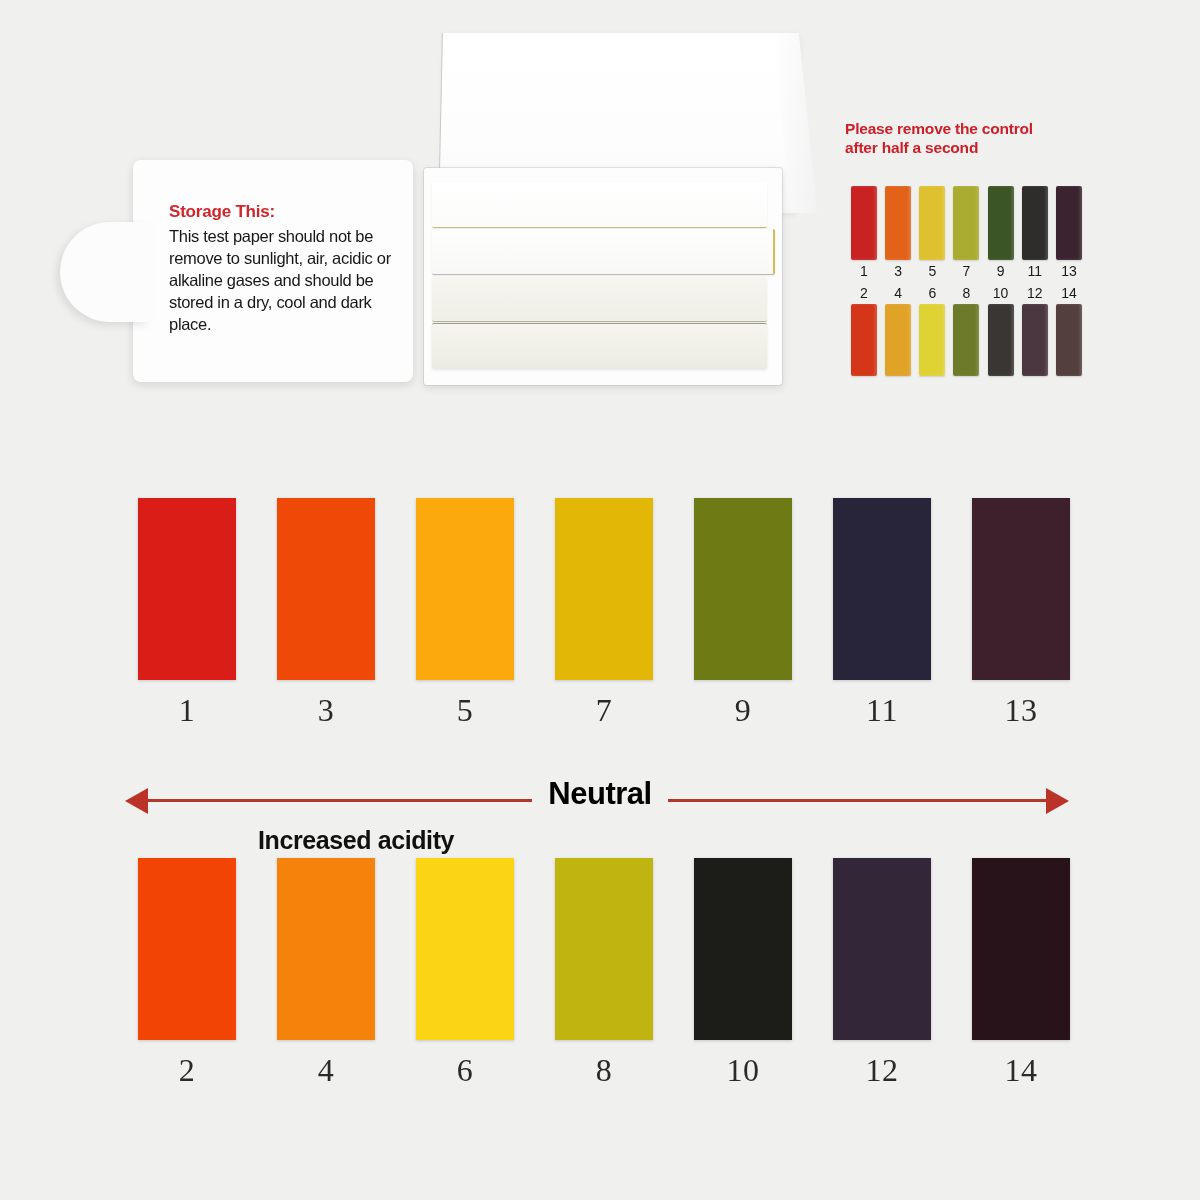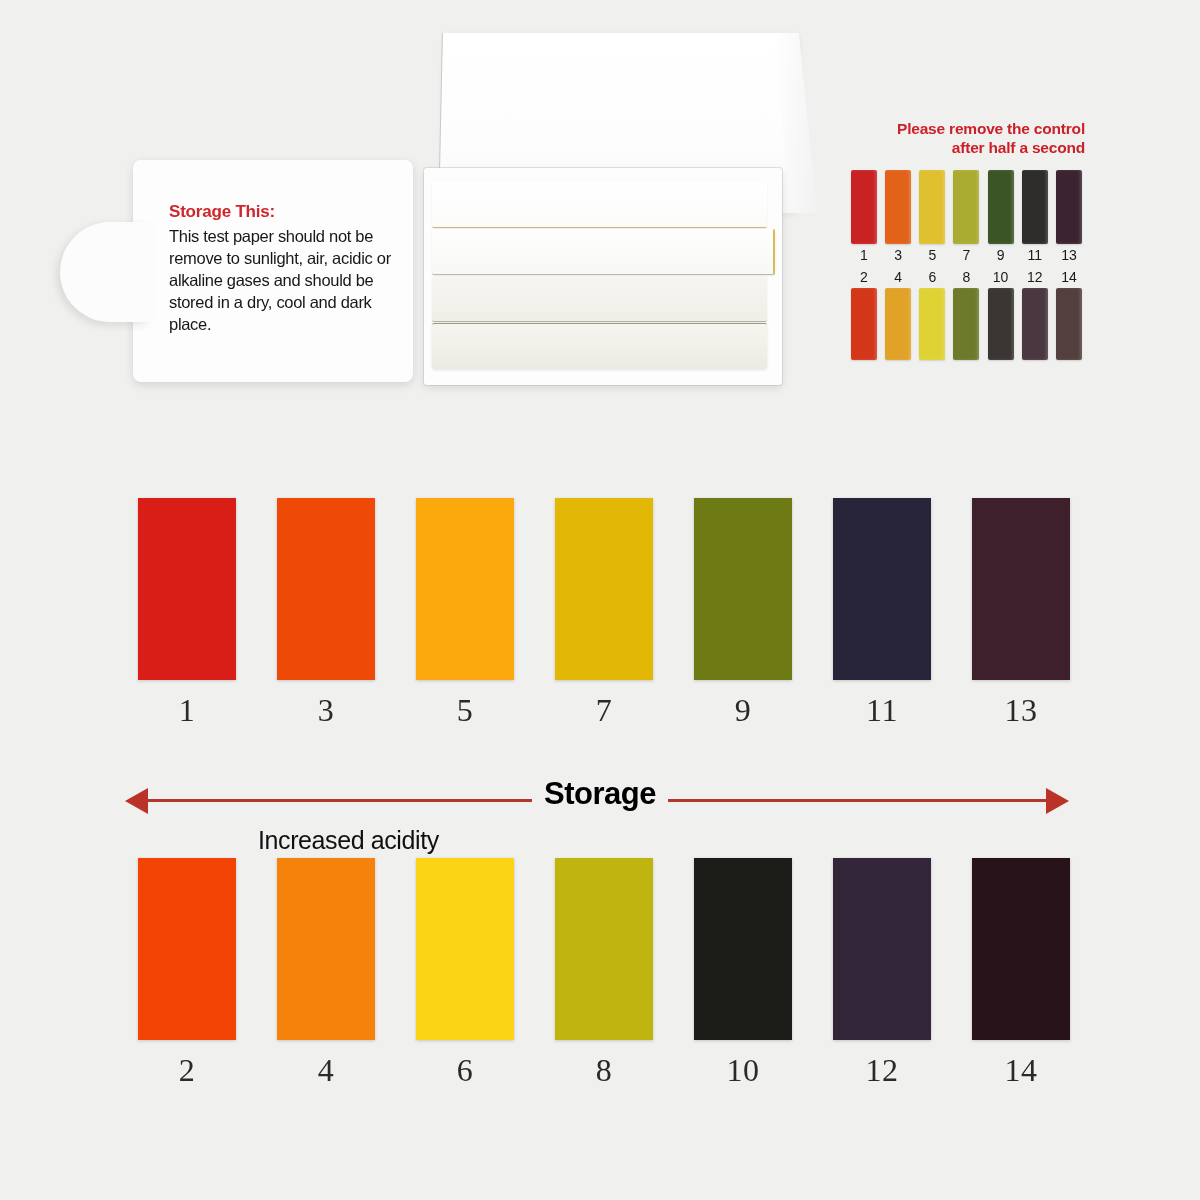--- a/index.html
+++ b/index.html
@@ -135,22 +135,22 @@
     position: absolute;
     left: 845px;
     top: 120px;
     width: 240px;
   }
   .mini-heading {
     color: #cc2029;
     font-weight: bold;
     font-size: 15.5px;
     line-height: 1.22;
-    text-align: right;
-    margin: 0 0 12px 0;
+    text-align: left;
+    margin: 0 0 28px 0;
     letter-spacing: -0.2px;
   }
   .mini-row {
     display: flex;
     justify-content: space-between;
     width: 233px;
     margin-left: 5px;
   }
   .mini-cell {
     width: 28px;
@@ -247,20 +247,21 @@
     font-weight: bold;
     color: #000;
     letter-spacing: -0.5px;
   }
   .side-label {
     position: absolute;
     top: 76px;
     font-size: 25px;
     color: #111;
     letter-spacing: -0.4px;
+    font-weight: bold;
   }
   .side-label.acid  { left: 258px; }
   .side-label.alkal { left: 758px; }
 </style>
 </head>
 <body style="background: rgb(240, 240, 239);">
 
 <div id="product-photo">
 
   <div class="booklet-flap"></div>
@@ -381,21 +382,21 @@
     </div>
     <div class="ph-cell">
       <div class="ph-swatch" style="background: rgb(62, 31, 44);"></div>
       <div class="ph-num">13</div>
     </div>
   </div>
 
   <div id="neutral-band">
     <div class="arrow-head left"></div>
     <div class="arrow-line left"></div>
-    <div class="neutral-label">Storage</div>
+    <div class="neutral-label">Neutral</div>
     <div class="arrow-line right"></div>
     <div class="arrow-head right"></div>
     <div class="side-label acid">Increased acidity</div>
   </div>
 
   <div class="ph-row bottom">
     <div class="ph-cell">
       <div class="ph-swatch" style="background: rgb(242, 68, 5);"></div>
       <div class="ph-num">2</div>
     </div>

